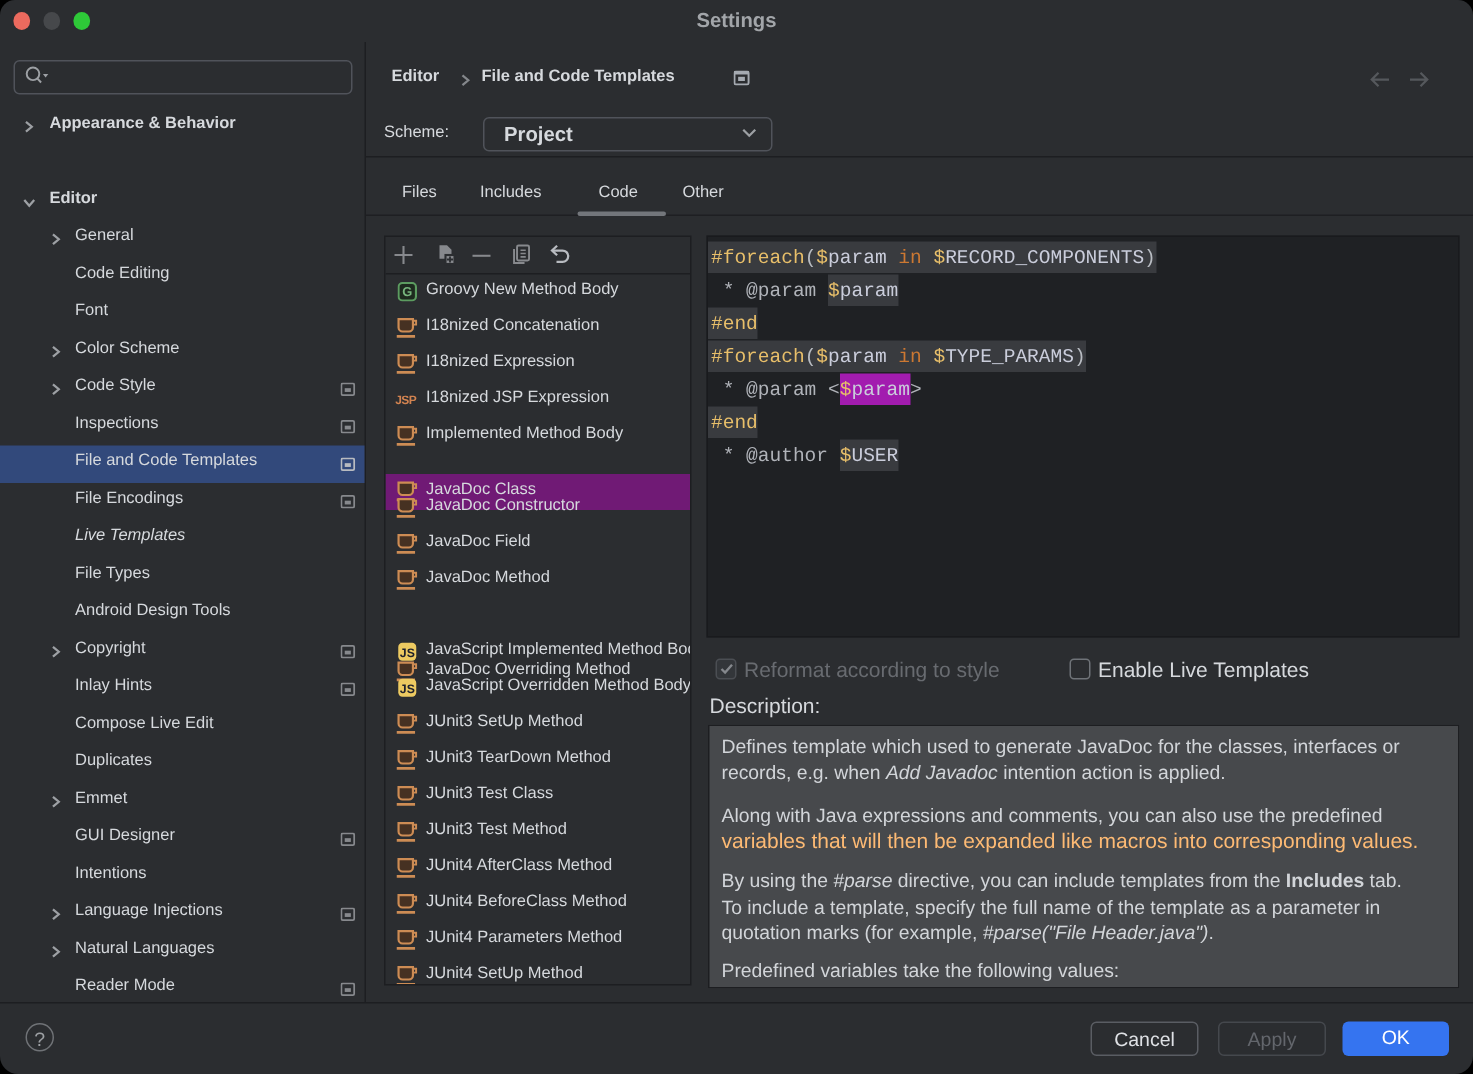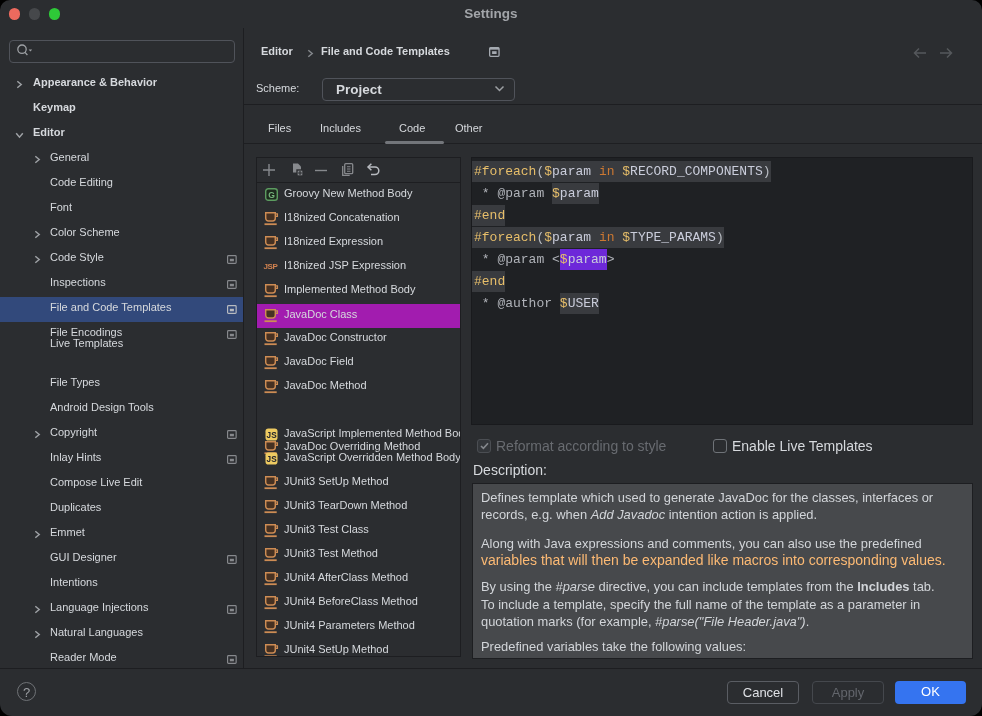--- a/index.html
+++ b/index.html
@@ -20,23 +20,20 @@
  <circle cx="6" cy="5.2" r="4.2" stroke="#9da0a4" stroke-width="1.3" fill="none"></circle>
  <line x1="9" y1="8.4" x2="11.4" y2="11" stroke="#9da0a4" stroke-width="1.3"></line>
  <path d="M12.6 5.4 l3.6 0 l-1.8 2.2 z" fill="#9da0a4"></path>
     </svg>
 <div class="row" style="top:71.5px;">
 <svg class="abs" style="left:15px;top:8px" width="8" height="9" viewBox="0 0 8 9">
         <path d="M2.3 1.2 L6.2 4.5 L2.3 7.8" stroke="#9da0a4" stroke-width="1.5" fill="none"></path>
       </svg>
 <div class="abs t13 b" style="left:33px;top:4.5px">Appearance &amp; Behavior</div>
 </div>
-<div class="row" style="top:96.5px;">
-<div class="abs t13 b" style="left:33px;top:4.5px">Keymap</div>
-</div>
 <div class="row" style="top:121.5px;">
 <svg class="abs" style="left:15px;top:9px" width="9" height="8" viewBox="0 0 9 8">
         <path d="M1.2 2.3 L4.5 6.2 L7.8 2.3" stroke="#9da0a4" stroke-width="1.5" fill="none"></path>
       </svg>
 <div class="abs t13 b" style="left:33px;top:4.5px">Editor</div>
 </div>
 <div class="row" style="top:146.5px;">
 <svg class="abs" style="left:33px;top:8px" width="8" height="9" viewBox="0 0 8 9">
         <path d="M2.3 1.2 L6.2 4.5 L2.3 7.8" stroke="#9da0a4" stroke-width="1.5" fill="none"></path>
       </svg>
@@ -78,21 +75,21 @@
         <rect x="3.1" y="4.2" width="4.5" height="2.8" fill="#b8bbc0"></rect>
       </svg>
 </div>
 <div class="row" style="top:321.5px;">
 <div class="abs t13" style="left:50px;top:4.5px">File Encodings</div>
 <svg class="abs" style="left:226.5px;top:8.5px" width="10" height="9" viewBox="0 0 11 10" preserveAspectRatio="none">
         <rect x="0.65" y="0.65" width="9.4" height="8.7" rx="1" stroke="#87898d" fill="none" stroke-width="1.3"></rect>
         <rect x="3.1" y="4.2" width="4.5" height="2.8" fill="#87898d"></rect>
       </svg>
 </div>
-<div class="row" style="top:332px;">
+<div class="row" style="top:346px;font-style:italic;">
 <div class="abs t13" style="left:50px;top:4.5px">Live Templates</div>
 </div>
 <div class="row" style="top:371.5px;">
 <div class="abs t13" style="left:50px;top:4.5px">File Types</div>
 </div>
 <div class="row" style="top:396.5px;">
 <div class="abs t13" style="left:50px;top:4.5px">Android Design Tools</div>
 </div>
 <div class="row" style="top:421.5px;">
 <svg class="abs" style="left:33px;top:8px" width="8" height="9" viewBox="0 0 8 9">
@@ -235,21 +232,21 @@
 <div class="abs t13" style="left:27.5px;top:4px">I18nized JSP Expression</div>
 </div>
 <div class="abs" style="left:0;top:121px;width:205.5px;height:24px;">
 <svg class="abs" style="left:7.5px;top:4px" width="15" height="15" viewBox="0 0 15 15">
           <path d="M1.7 1.7 h9.6 v5.6 a2.7 2.7 0 0 1 -2.7 2.7 H4.4 a2.7 2.7 0 0 1 -2.7 -2.7 z" fill="#463122" stroke="#cd8c54" stroke-width="1.45"></path>
           <path d="M11.3 2.8 h2.1 v2.6 h-2.1" fill="none" stroke="#cd8c54" stroke-width="1.3"></path>
           <line x1="0.5" y1="13.2" x2="12.7" y2="13.2" stroke="#cd8c54" stroke-width="1.8"></line>
         </svg>
 <div class="abs t13" style="left:27.5px;top:4px">Implemented Method Body</div>
 </div>
-<div class="abs" style="left:0;top:146px;width:205.5px;height:24px;background:#a21caf;">
+<div class="abs" style="left:0;top:158px;width:205.5px;height:24px;background:#701a75;">
 <svg class="abs" style="left:7.5px;top:4px" width="15" height="15" viewBox="0 0 15 15">
           <path d="M1.7 1.7 h9.6 v5.6 a2.7 2.7 0 0 1 -2.7 2.7 H4.4 a2.7 2.7 0 0 1 -2.7 -2.7 z" fill="#463122" stroke="#cd8c54" stroke-width="1.45"></path>
           <path d="M11.3 2.8 h2.1 v2.6 h-2.1" fill="none" stroke="#cd8c54" stroke-width="1.3"></path>
           <line x1="0.5" y1="13.2" x2="12.7" y2="13.2" stroke="#cd8c54" stroke-width="1.8"></line>
         </svg>
 <div class="abs t13" style="left:27.5px;top:4px">JavaDoc Class</div>
 </div>
 <div class="abs" style="left:0;top:169px;width:205.5px;height:24px;">
 <svg class="abs" style="left:7.5px;top:4px" width="15" height="15" viewBox="0 0 15 15">
           <path d="M1.7 1.7 h9.6 v5.6 a2.7 2.7 0 0 1 -2.7 2.7 H4.4 a2.7 2.7 0 0 1 -2.7 -2.7 z" fill="#463122" stroke="#cd8c54" stroke-width="1.45"></path>
@@ -359,21 +356,21 @@
           <line x1="0.5" y1="13.2" x2="12.7" y2="13.2" stroke="#cd8c54" stroke-width="1.8"></line>
         </svg>
 <div class="abs t13" style="left:27.5px;top:4px">JUnit4 SetUp Method</div>
 </div>
 </div>
 <div class="abs" style="left:471px;top:156.5px;width:502px;height:268.5px;background:#1f2124;border:1px solid #191a1d;box-sizing:border-box;overflow:hidden">
 <div class="abs mono" style="left:0;width:100%;top:3.5px;height:22px"><span style="background:#393b3f;padding-top:3.4px;padding-bottom:3.4px;padding-left:2px;"><span style="color:#e8bf6a">#foreach</span><span style="color:#b8bcc2">(</span><span style="color:#e8bf6a">$</span><span style="color:#cacddb">param</span><span style="color:#b0b3b9"> </span><span style="color:#cc7832">in</span><span style="color:#b0b3b9"> </span><span style="color:#e8bf6a">$</span><span style="color:#cacddb">RECORD_COMPONENTS</span><span style="color:#b8bcc2">)</span></span></div>
 <div class="abs mono" style="left:0;width:100%;text-indent:2px;top:25.5px;height:22px"><span style="color:#b0b3b9"> * @param </span><span style="background:#393b3f;padding-top:3.4px;padding-bottom:3.4px;"><span style="color:#e8bf6a">$</span><span style="color:#cacddb">param</span></span></div>
 <div class="abs mono" style="left:0;width:100%;top:47.5px;height:22px"><span style="background:#393b3f;padding-top:3.4px;padding-bottom:3.4px;padding-left:2px;"><span style="color:#e8bf6a">#end</span></span></div>
 <div class="abs mono" style="left:0;width:100%;top:69.5px;height:22px"><span style="background:#393b3f;padding-top:3.4px;padding-bottom:3.4px;padding-left:2px;"><span style="color:#e8bf6a">#foreach</span><span style="color:#b8bcc2">(</span><span style="color:#e8bf6a">$</span><span style="color:#cacddb">param</span><span style="color:#b0b3b9"> </span><span style="color:#cc7832">in</span><span style="color:#b0b3b9"> </span><span style="color:#e8bf6a">$</span><span style="color:#cacddb">TYPE_PARAMS</span><span style="color:#b8bcc2">)</span></span></div>
-<div class="abs mono" style="left:0;width:100%;text-indent:2px;top:91.5px;height:22px"><span style="color:#b0b3b9"> * @param &lt;</span><span style="background:#6d28d9;padding-top:3.4px;padding-bottom:3.4px;"><span style="color:#e8bf6a">$</span><span style="color:#cacddb">param</span></span><span style="color:#b0b3b9">&gt;</span></div>
+<div class="abs mono" style="left:0;width:100%;text-indent:2px;top:91.5px;height:22px"><span style="color:#b0b3b9"> * @param &lt;</span><span style="background:#a21caf;padding-top:3.4px;padding-bottom:3.4px;"><span style="color:#e8bf6a">$</span><span style="color:#cacddb">param</span></span><span style="color:#b0b3b9">&gt;</span></div>
 <div class="abs mono" style="left:0;width:100%;top:113.5px;height:22px"><span style="background:#393b3f;padding-top:3.4px;padding-bottom:3.4px;padding-left:2px;"><span style="color:#e8bf6a">#end</span></span></div>
 <div class="abs mono" style="left:0;width:100%;text-indent:2px;top:135.5px;height:22px"><span style="color:#b0b3b9"> * @author </span><span style="background:#393b3f;padding-top:3.4px;padding-bottom:3.4px;"><span style="color:#e8bf6a">$</span><span style="color:#cacddb">USER</span></span></div>
 </div>
 <div class="abs" style="left:477px;top:438.5px;width:12px;height:12px;border:1px solid #4b4e53;border-radius:3px;background:#33363a"></div>
 <svg class="abs" style="left:479.5px;top:441.5px" width="9" height="8" viewBox="0 0 9 8">
       <path d="M1 4 L3.4 6.4 L8 1.2" stroke="#85888d" stroke-width="1.6" fill="none"></path>
     </svg>
 <div class="abs" style="left:496px;top:437.5px;color:#686b70;font-size:14px;white-space:nowrap">Reformat according to style</div>
 <div class="abs" style="left:712.5px;top:438.5px;width:12px;height:12px;border:1px solid #6f7378;border-radius:3px"></div>
 <div class="abs" style="left:732px;top:437.5px;color:#d6d9dd;font-size:14px;white-space:nowrap">Enable Live Templates</div>

